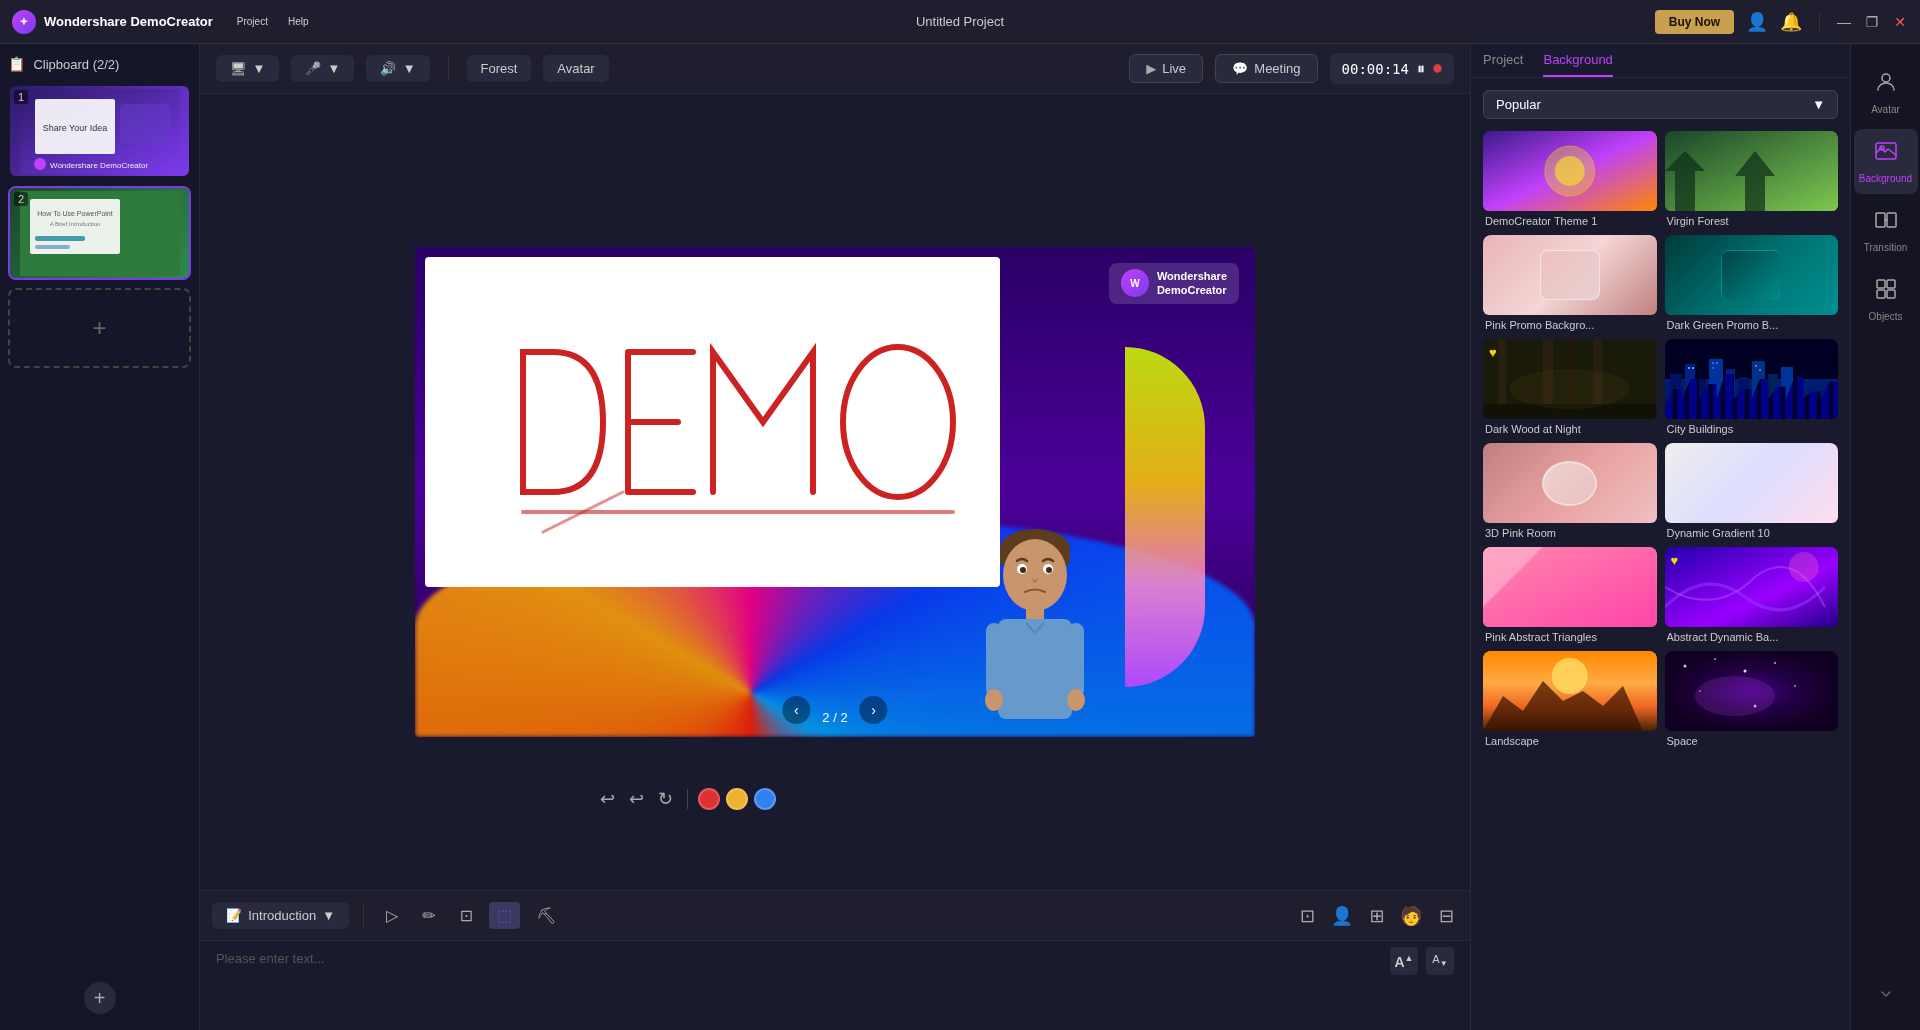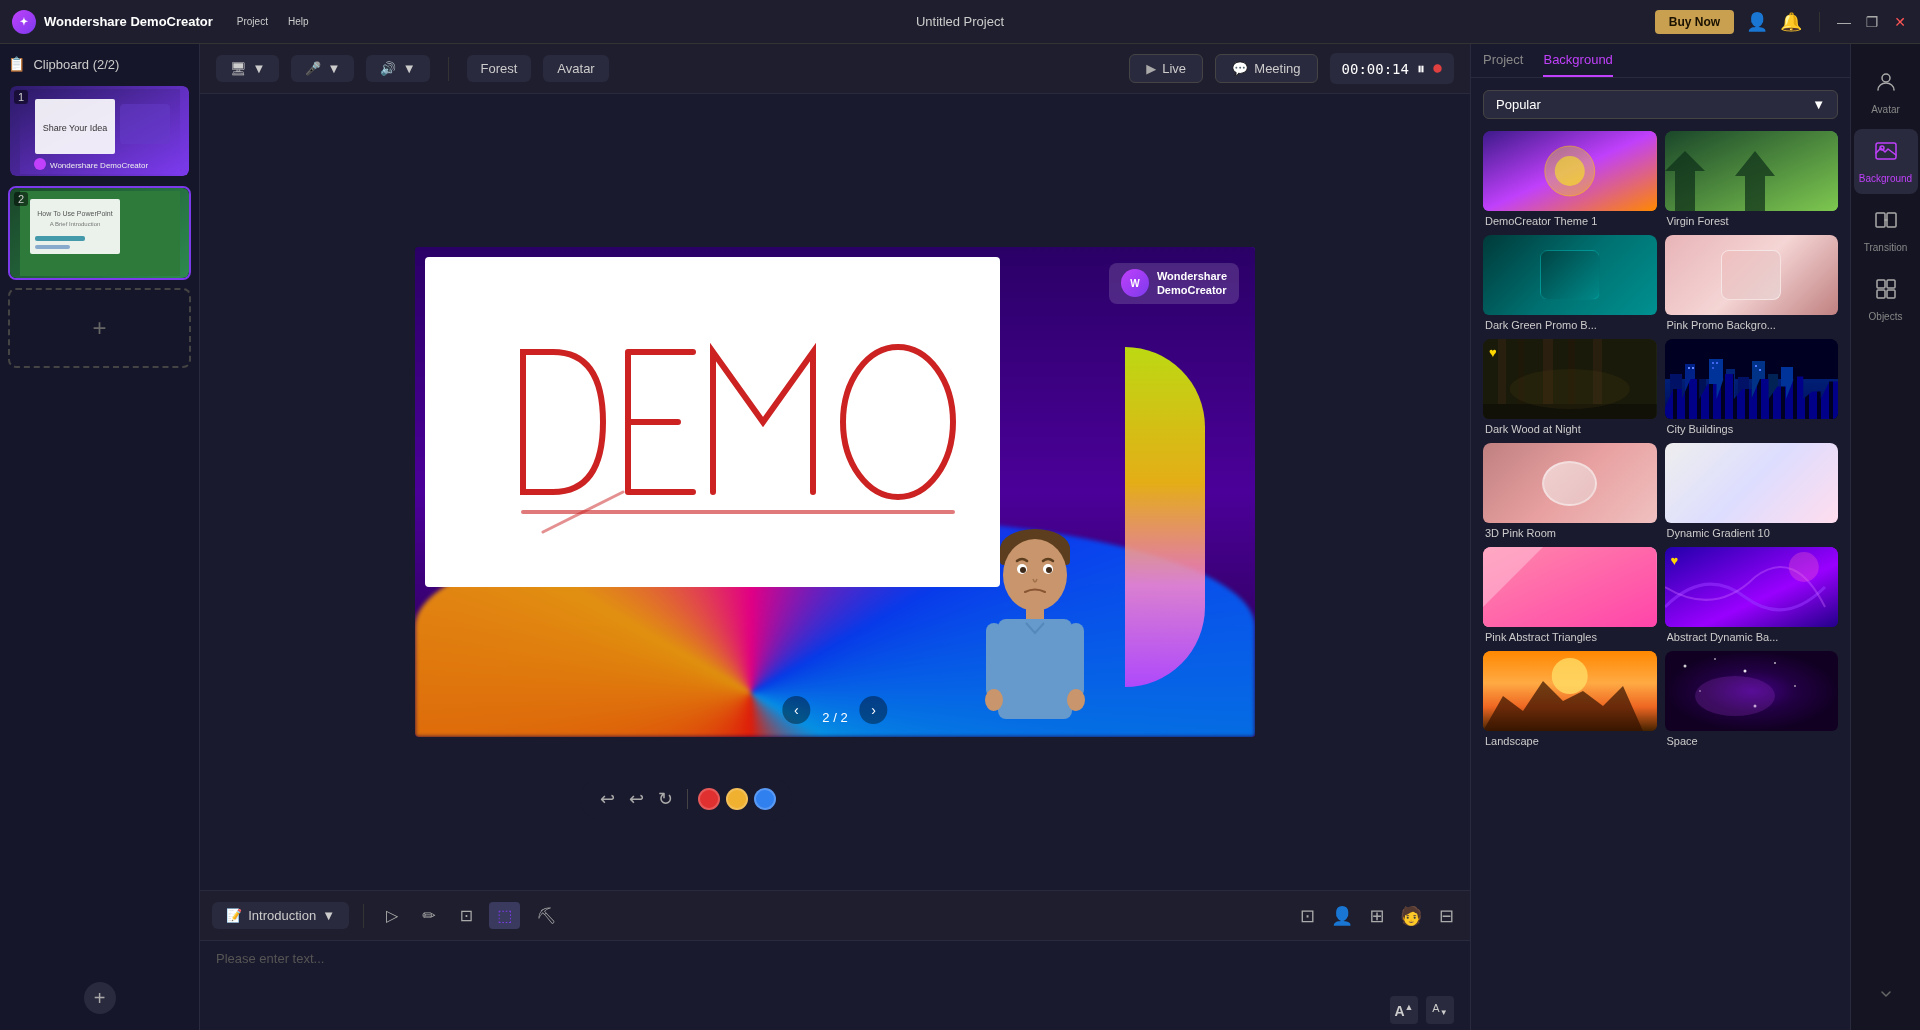--- a/index.html
+++ b/index.html
@@ -139,21 +139,21 @@
     .clip-item.active {
       border-color: #7c3aed;
     }
     .clip-number {
       position: absolute; top: 4px; left: 4px;
       font-size: 11px; color: #ccc; background: rgba(0,0,0,0.5);
       border-radius: 3px; padding: 1px 4px;
     }
     .clip-thumb {
       width: 100%; height: 90px;
-      border-radius: 6px;
+      border-radius: 0;
       overflow: hidden;
       display: flex; align-items: center; justify-content: center;
     }
     .clip-thumb-1 {
       background: linear-gradient(135deg, #2d1b69, #7c3aed);
     }
     .clip-thumb-2 {
       background: linear-gradient(135deg, #1a472a, #2d8a4e);
     }
     .add-clip-btn {
@@ -662,21 +662,21 @@
         <button class="tool-icon-btn active">⬚</button>
         <button class="tool-icon-btn">⛏</button>
         <div class="right-tools">
           <button class="right-tool-btn">⊡</button>
           <button class="right-tool-btn">👤</button>
           <button class="right-tool-btn">⊞</button>
           <button class="right-tool-btn">🧑</button>
           <button class="right-tool-btn">⊟</button>
         </div>
       </div>
-      <div style="flex:1;display:flex;flex-direction:column;">
+      <div style="flex:1;display:flex;flex-direction:row;">
         <div class="teleprompter-text-area">
           <span class="teleprompter-placeholder">Please enter text...</span>
         </div>
         <div style="display:flex;justify-content:flex-end;padding:6px 16px;gap:8px;">
           <button class="font-btn" style="font-size:14px;font-weight:bold;">A<sup style="font-size:9px;">▲</sup></button>
           <button class="font-btn" style="font-size:11px;">A<sub style="font-size:8px;">▼</sub></button>
         </div>
       </div>
     </div>
   </div>
@@ -724,30 +724,30 @@
               <rect width="100%" height="80" fill="url(#vf1)"></rect>
 
               <path d="M10,80 L10,40 L0,40 L20,20 L40,40 L30,40 L30,80 Z" fill="#0d2e18" opacity="0.7"></path>
               <path d="M80,80 L80,45 L70,45 L90,20 L110,45 L100,45 L100,80 Z" fill="#0d2e18" opacity="0.7"></path>
             </svg>
           </div>
           <div class="bg-label">Virgin Forest</div>
         </div>
 
         <div class="bg-item">
+          <div class="bg-thumb" style="background:linear-gradient(135deg,#e8b4b8,#f5d5d5,#c08080);display:flex;align-items:center;justify-content:center;">
+            <div style="width:60px;height:50px;background:linear-gradient(135deg,#f0c0c0,#e8d0d0);border-radius:8px;border:1px solid rgba(255,255,255,0.5);"></div>
+          </div>
+          <div class="bg-label">Pink Promo Backgro...</div>
+        </div>
+        <div class="bg-item">
           <div class="bg-thumb" style="background:linear-gradient(135deg,#003a3a,#007070,#009090);display:flex;align-items:center;justify-content:center;">
             <div style="width:60px;height:50px;background:linear-gradient(135deg,#004444,#008888);border-radius:8px;border:1px solid rgba(0,200,200,0.3);"></div>
           </div>
           <div class="bg-label">Dark Green Promo B...</div>
-        </div>
-        <div class="bg-item">
-          <div class="bg-thumb" style="background:linear-gradient(135deg,#e8b4b8,#f5d5d5,#c08080);display:flex;align-items:center;justify-content:center;">
-            <div style="width:60px;height:50px;background:linear-gradient(135deg,#f0c0c0,#e8d0d0);border-radius:8px;border:1px solid rgba(255,255,255,0.5);"></div>
-          </div>
-          <div class="bg-label">Pink Promo Backgro...</div>
         </div>
 
         <div class="bg-item">
           <div class="bg-heart">♥</div>
           <div class="bg-thumb" style="background:linear-gradient(135deg,#1a1a0a,#2d2d1a,#1a2a1a);">
             <svg width="100%" height="80">
               <rect width="100%" height="80" fill="#1a1a0a"></rect>
 
               <rect x="15" y="0" width="8" height="80" fill="#2d2010" opacity="0.8"></rect>
               <rect x="35" y="0" width="6" height="80" fill="#221808" opacity="0.6"></rect>

